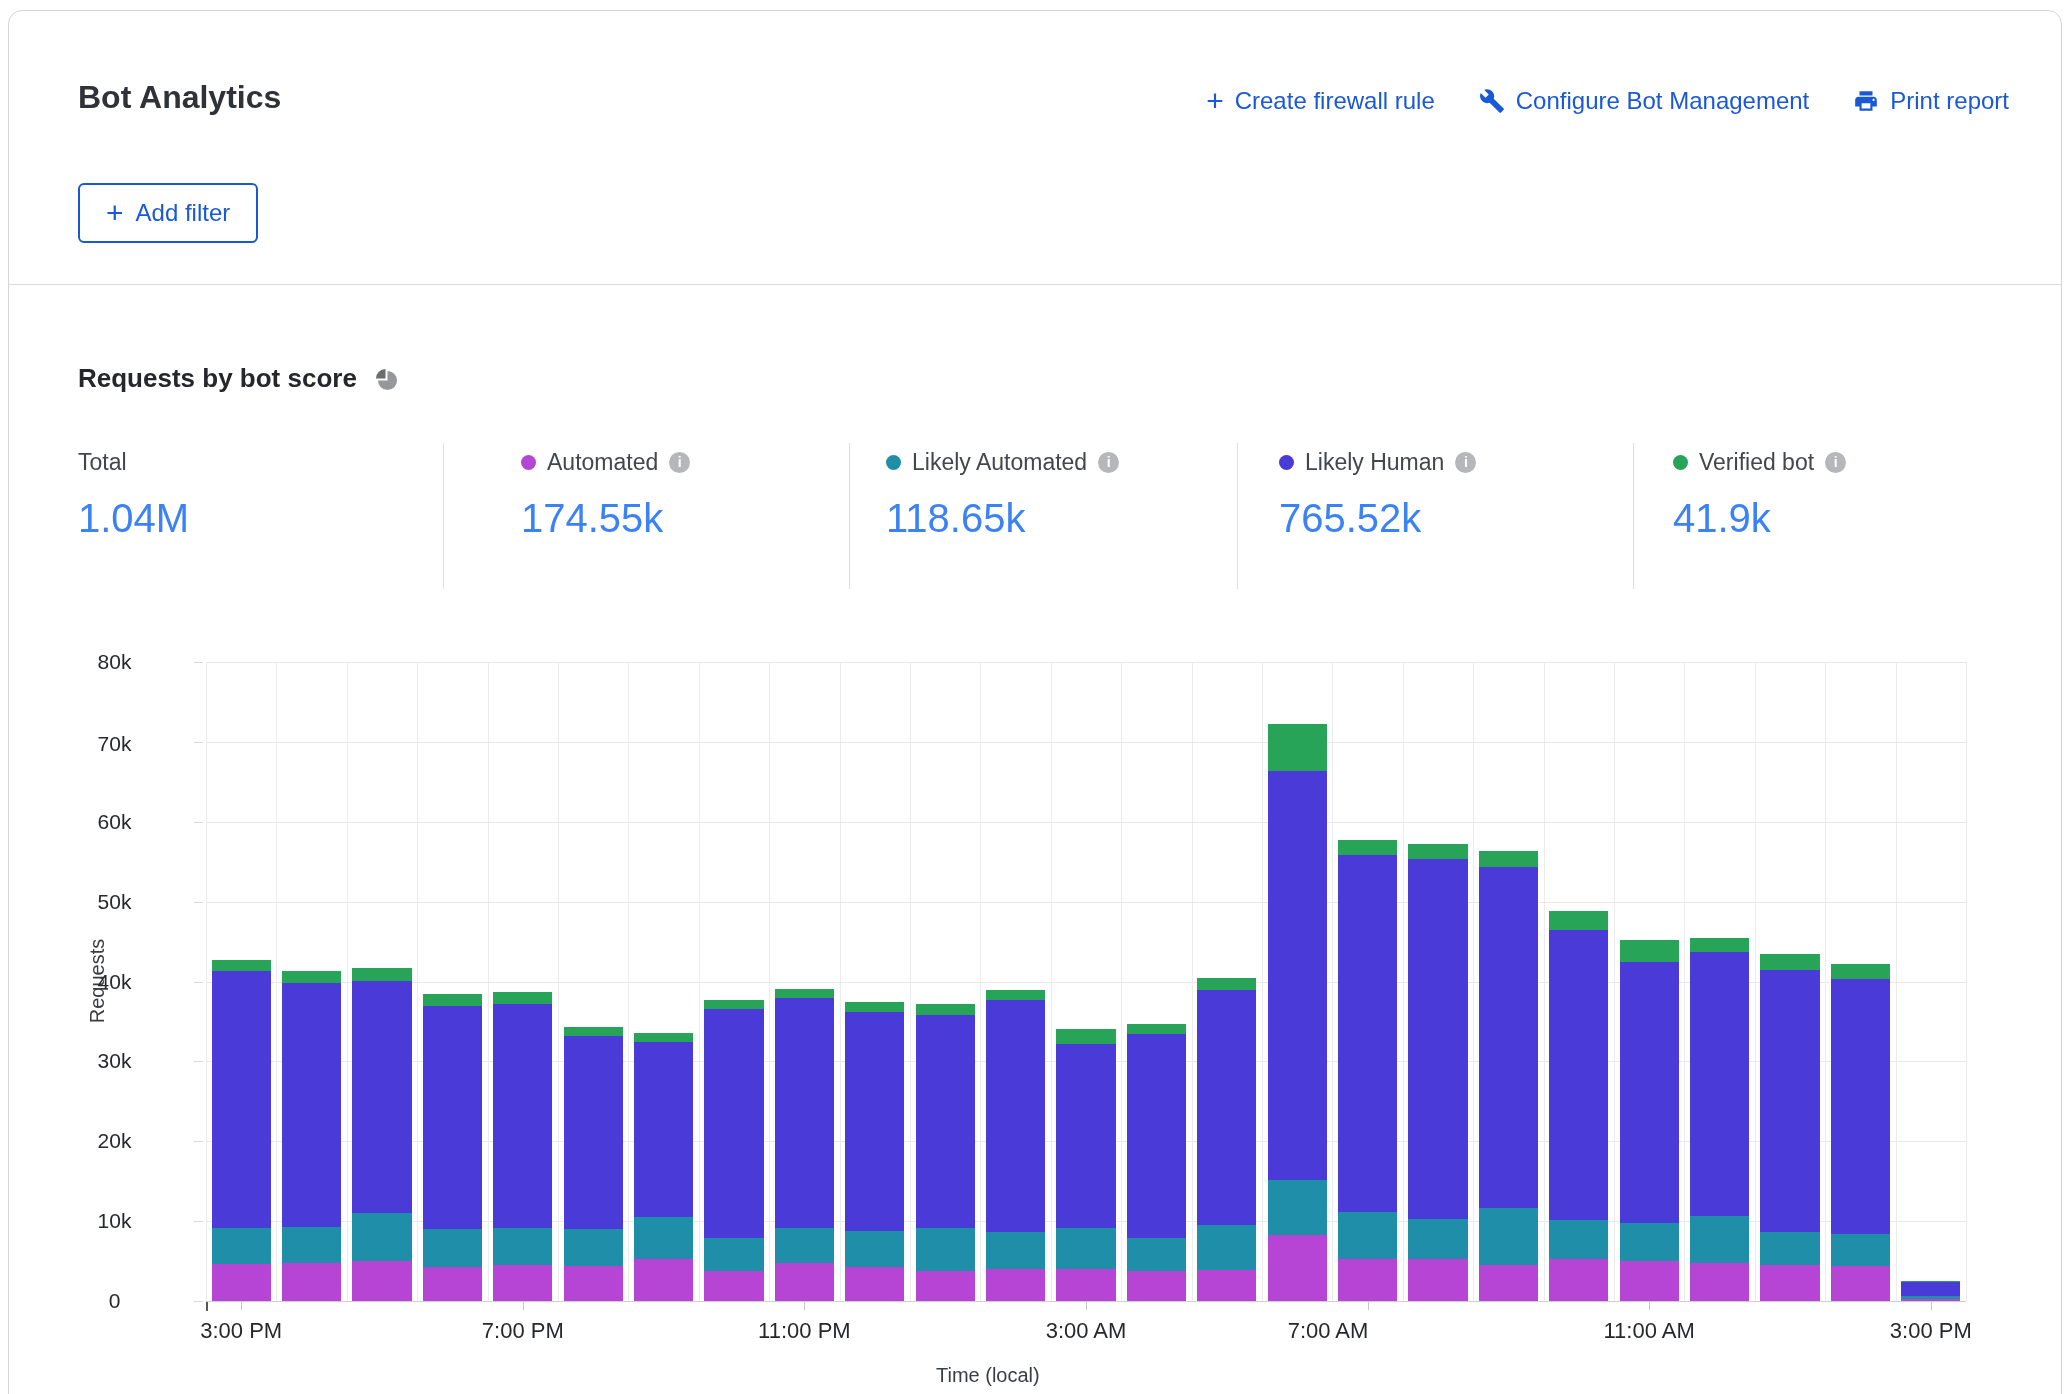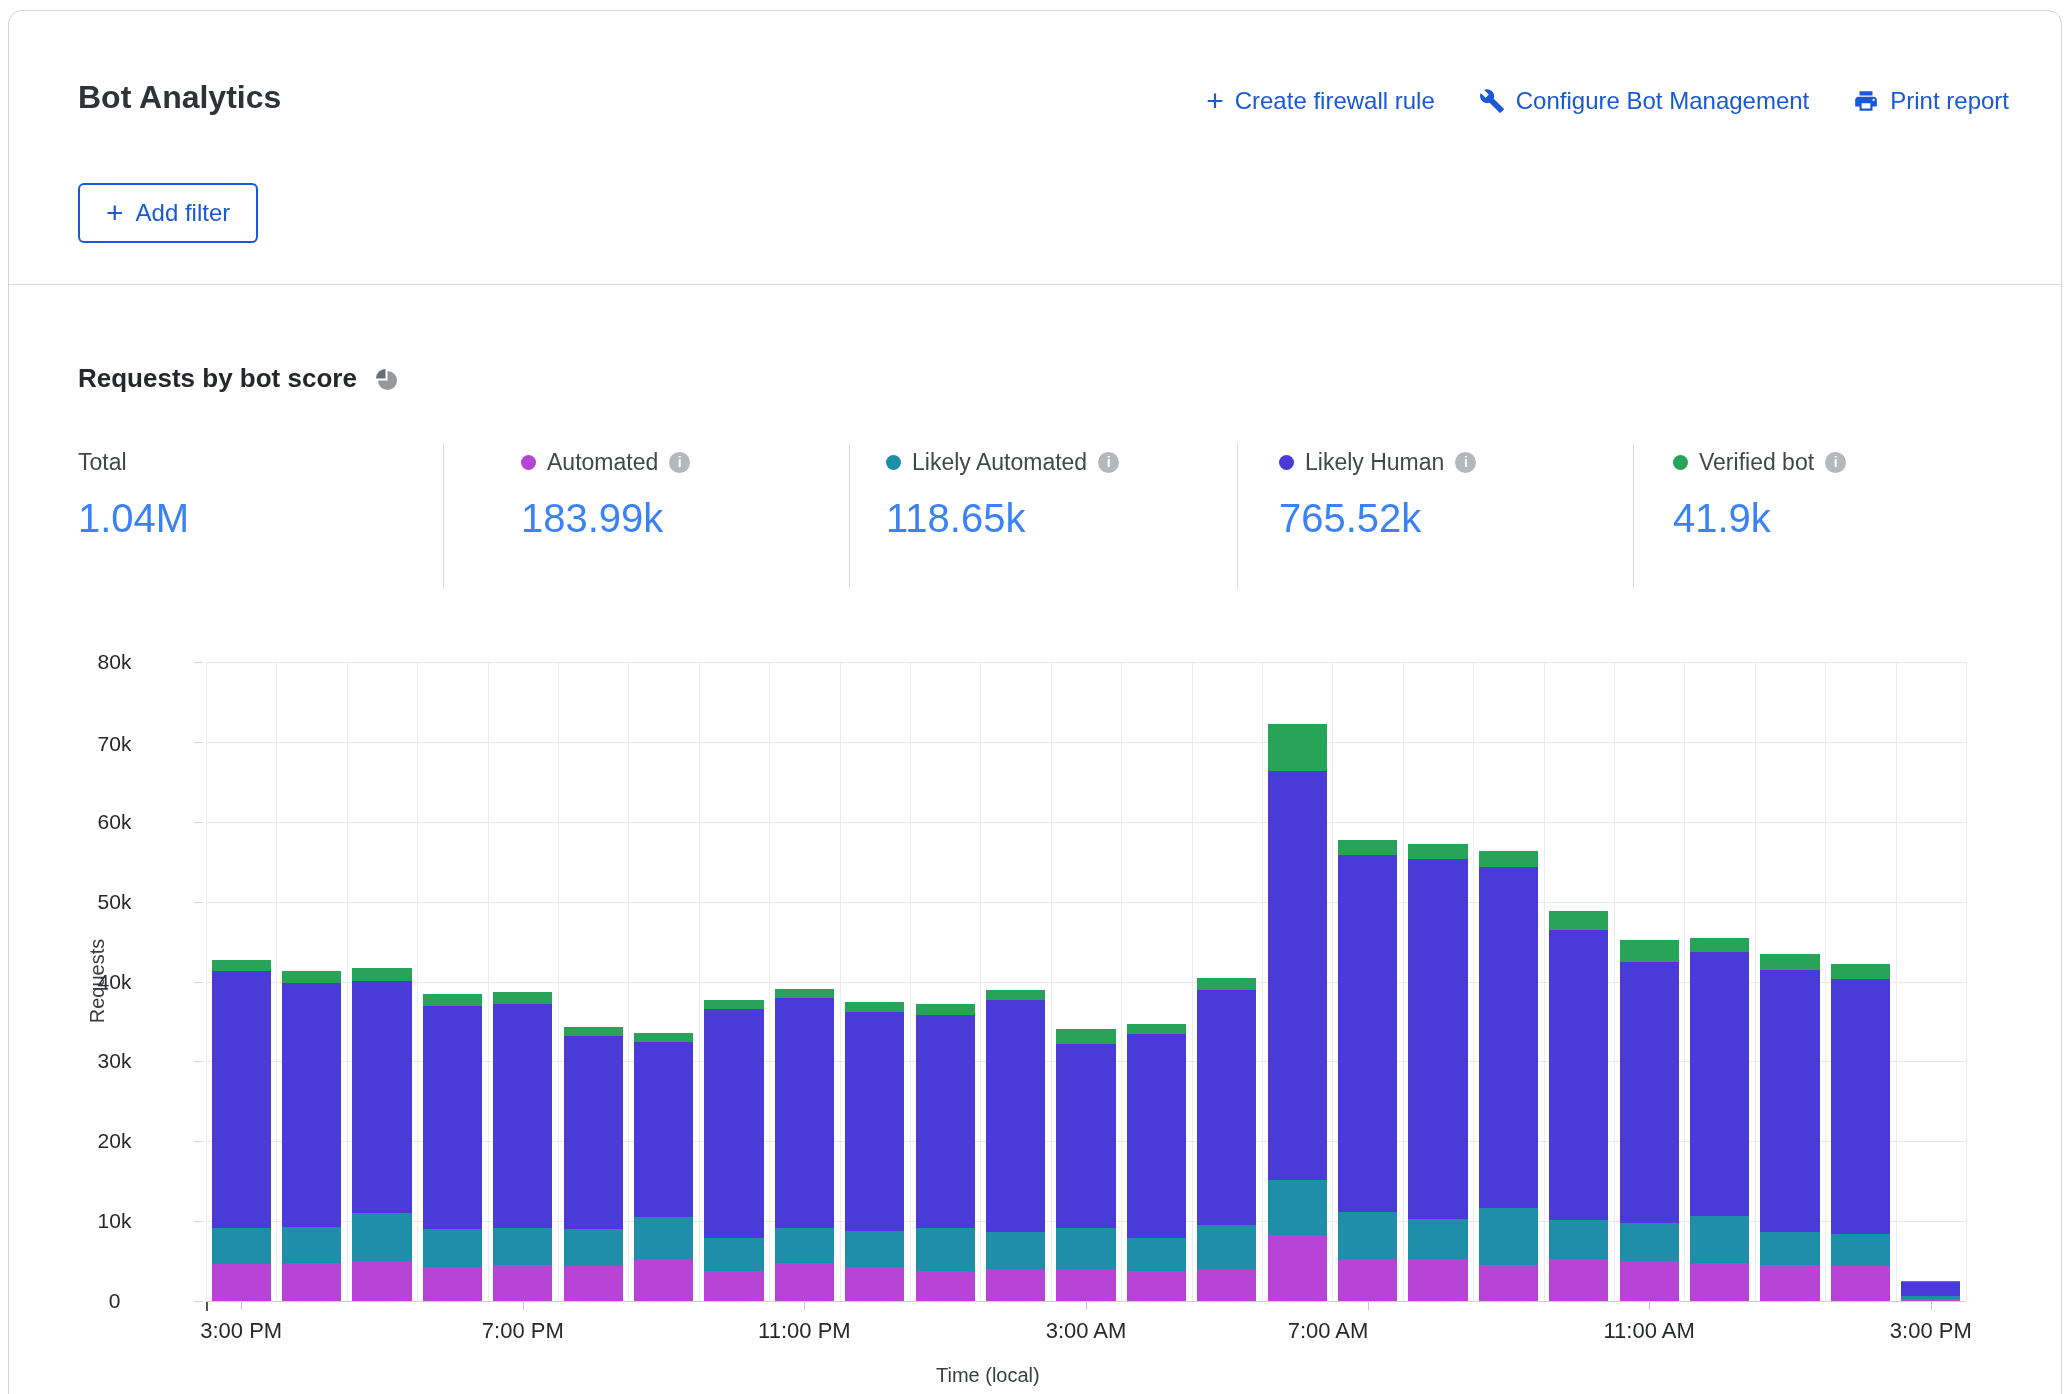--- a/index.html
+++ b/index.html
@@ -100,21 +100,21 @@
     </div>
     <div class="stat-value">1.04M</div>
   </div>
 
   <div class="stat" style="left:472px;margin-left:40px;">
     <div class="stat-label-row">
       <span class="dot" style="background-color: rgb(182, 68, 212);"></span>
       <span class="stat-label">Automated</span>
       <span class="info">i</span>
     </div>
-    <div class="stat-value">183.99k</div>
+    <div class="stat-value">174.55k</div>
   </div>
 
   <div class="stat" style="left:877px;">
     <div class="stat-label-row">
       <span class="dot" style="background-color: rgb(31, 143, 169);"></span>
       <span class="stat-label">Likely Automated</span>
       <span class="info">i</span>
     </div>
     <div class="stat-value">118.65k</div>
   </div>

